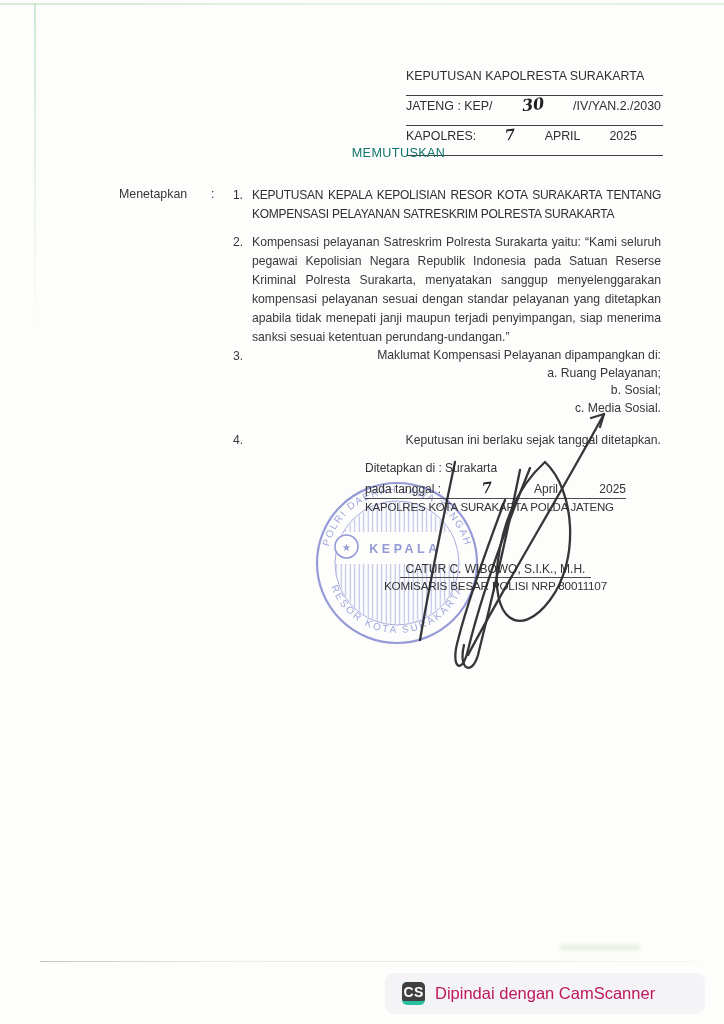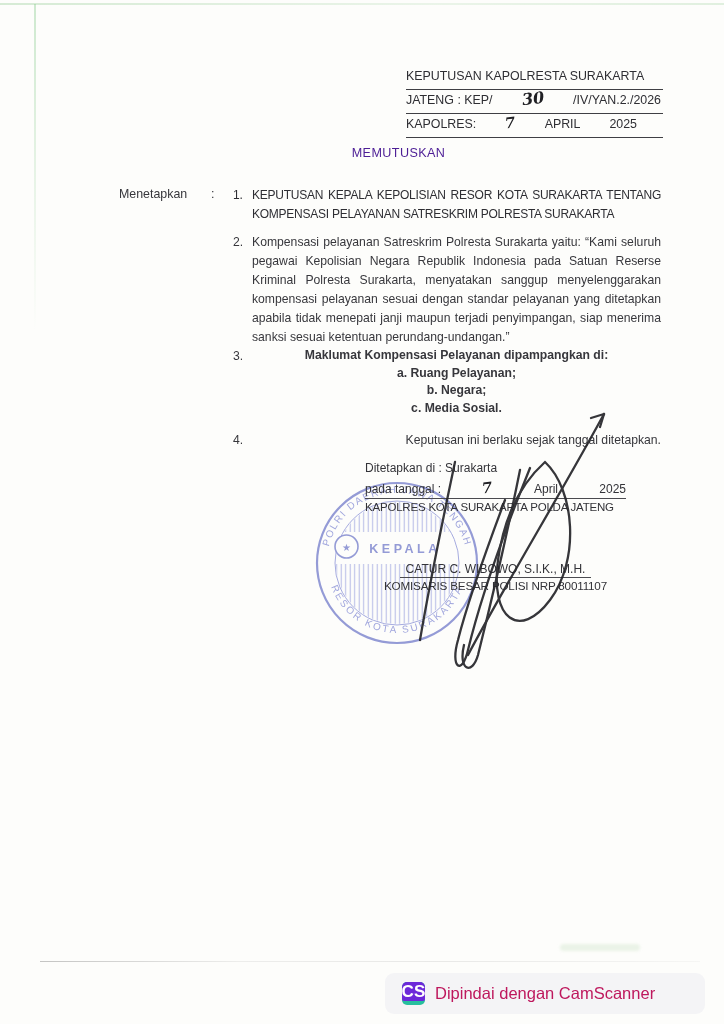--- a/index.html
+++ b/index.html
@@ -15,30 +15,30 @@
     background:linear-gradient(90deg,rgba(150,205,150,.38),rgba(150,205,150,.18) 60%,rgba(150,205,150,.28));}
   .scan-left-line{position:absolute;left:34px;top:4px;width:2px;height:355px;
     background:linear-gradient(180deg,rgba(140,205,145,.42),rgba(140,205,145,0) 92%);}
   .scan-bottom-edge{position:absolute;left:40px;top:961px;width:660px;height:1px;
     background:linear-gradient(90deg,rgba(90,90,90,.35),rgba(120,120,120,.12) 30%,rgba(150,150,150,.2) 60%,rgba(160,160,160,.08));}
   .scan-smudge{position:absolute;left:560px;top:944px;width:80px;height:7px;border-radius:4px;
     background:rgba(170,210,160,.22);filter:blur(1.5px);}
   
   .hdr{position:absolute;left:406px;top:64px;width:257px;font-size:12.4px;color:#2e2e33;z-index:2;}
   .hdr-line{border-bottom:1.6px solid #3f3f44;display:flex;justify-content:space-between;
-    align-items:flex-end;padding:0 2px 6px 0;height:17px;position:relative;}
+    align-items:flex-end;padding:0 2px 12px 0;height:17px;position:relative;}
   .hdr-line.first{height:19px;}
   .hdr-line.pad-r{padding-right:26px;}
   
   .hw{font-family:"DejaVu Serif",serif;font-style:italic;font-weight:bold;font-size:15px;
     color:#202024;display:inline-block;transform:rotate(-7deg);line-height:1;}
   .hw.big{font-size:16px;}
   
   .memutuskan{position:absolute;left:135px;top:146px;width:527px;text-align:center;
-    font-size:12.6px;letter-spacing:.4px;color:#4c1d95;z-index:2;}
+    font-size:12.6px;letter-spacing:.4px;color:#0f766e;z-index:2;}
   .menetapkan{position:absolute;left:119px;top:187px;font-size:12.4px;z-index:2;}
   .menetapkan-colon{position:absolute;left:211px;top:187px;font-size:12.4px;z-index:2;}
   
   .dlist{position:absolute;left:233px;top:186px;width:430px;font-size:12.2px;line-height:19px;z-index:2;}
   .item{display:flex;margin:0;}
   .item .num{width:19px;flex:none;}
   .item .itxt{width:409px;text-align:justify;}
   .caps{font-size:12px;letter-spacing:-.25px;line-height:18.6px;color:#2e2e33;}
   .m-after-1{margin-bottom:10px;}
   .m-after-3{margin-bottom:13px;}
@@ -56,42 +56,42 @@
   .sig .rank{text-align:center;font-size:11.7px;letter-spacing:-.2px;margin-top:1px;white-space:nowrap;}
   
   .stamp-svg{position:absolute;left:312px;top:478px;z-index:1;opacity:.8;}
   .scrawl-svg{position:absolute;left:400px;top:390px;z-index:4;}
   
   .cam-pill{position:absolute;left:385px;top:973px;width:320px;height:41px;border-radius:9px;
     background:#f4f4f6;display:flex;align-items:center;z-index:5;}
   .cs-icon{width:23px;height:23px;border-radius:5px;background:#27bf9e;margin-left:17px;
     position:relative;flex:none;}
   .cs-icon .cs-top{position:absolute;left:0;top:0;width:23px;height:19px;border-radius:5px 5px 2px 2px;
-    background:#6d28d9;color:#ffffff;font-size:17px;font-weight:bold;letter-spacing:.3px;
+    background:#404040;color:#ffffff;font-size:14px;font-weight:bold;letter-spacing:.3px;
     display:flex;align-items:center;justify-content:center;}
   .cam-text{margin-left:10px;font-size:16.5px;color:#be185d;}
 </style>
 </head>
 <body>
 
 <div class="page">
 
   <div class="scan-top-line"></div>
   <div class="scan-left-line"></div>
   <div class="scan-bottom-edge"></div>
   <div class="scan-smudge"></div>
 
   <div class="hdr">
     <div class="hdr-line first">
       <span>KEPUTUSAN KAPOLRESTA SURAKARTA</span>
     </div>
     <div class="hdr-line">
       <span>JATENG  : KEP/</span>
       <span class="hw big">30</span>
-      <span>/IV/YAN.2./2026</span>
+      <span>/IV/YAN.2./2030</span>
     </div>
     <div class="hdr-line pad-r">
       <span>KAPOLRES:</span>
       <span class="hw">7</span>
       <span>APRIL</span>
       <span>2025</span>
     </div>
   </div>
 
   <div class="memutuskan">MEMUTUSKAN</div>
@@ -109,24 +109,24 @@
     <div class="item">
       <span class="num">2.</span>
       <span class="itxt">
         <span>Kompensasi pelayanan Satreskrim Polresta Surakarta yaitu:</span>
         <span>“Kami seluruh pegawai Kepolisian Negara Republik Indonesia pada Satuan Reserse Kriminal Polresta Surakarta, menyatakan sanggup menyelenggarakan kompensasi pelayanan sesuai dengan standar pelayanan yang ditetapkan apabila tidak menepati janji maupun terjadi penyimpangan, siap menerima sanksi sesuai ketentuan perundang-undangan.”</span>
       </span>
     </div>
 
     <div class="item m-after-3">
       <span class="num">3.</span>
-      <span class="itxt subs" style="text-align:center;font-weight:bold;">
+      <span class="itxt subs" style="text-align:right;">
         <div>Maklumat Kompensasi Pelayanan dipampangkan di:</div>
         <div>a. Ruang Pelayanan;</div>
-        <div>b. Negara;</div>
+        <div>b. Sosial;</div>
         <div>c. Media Sosial.</div>
       </span>
     </div>
 
     <div class="item">
       <span class="num">4.</span>
       <span class="itxt" style="text-align:right;">Keputusan ini berlaku sejak tanggal ditetapkan.</span>
     </div>
   </div>
 

